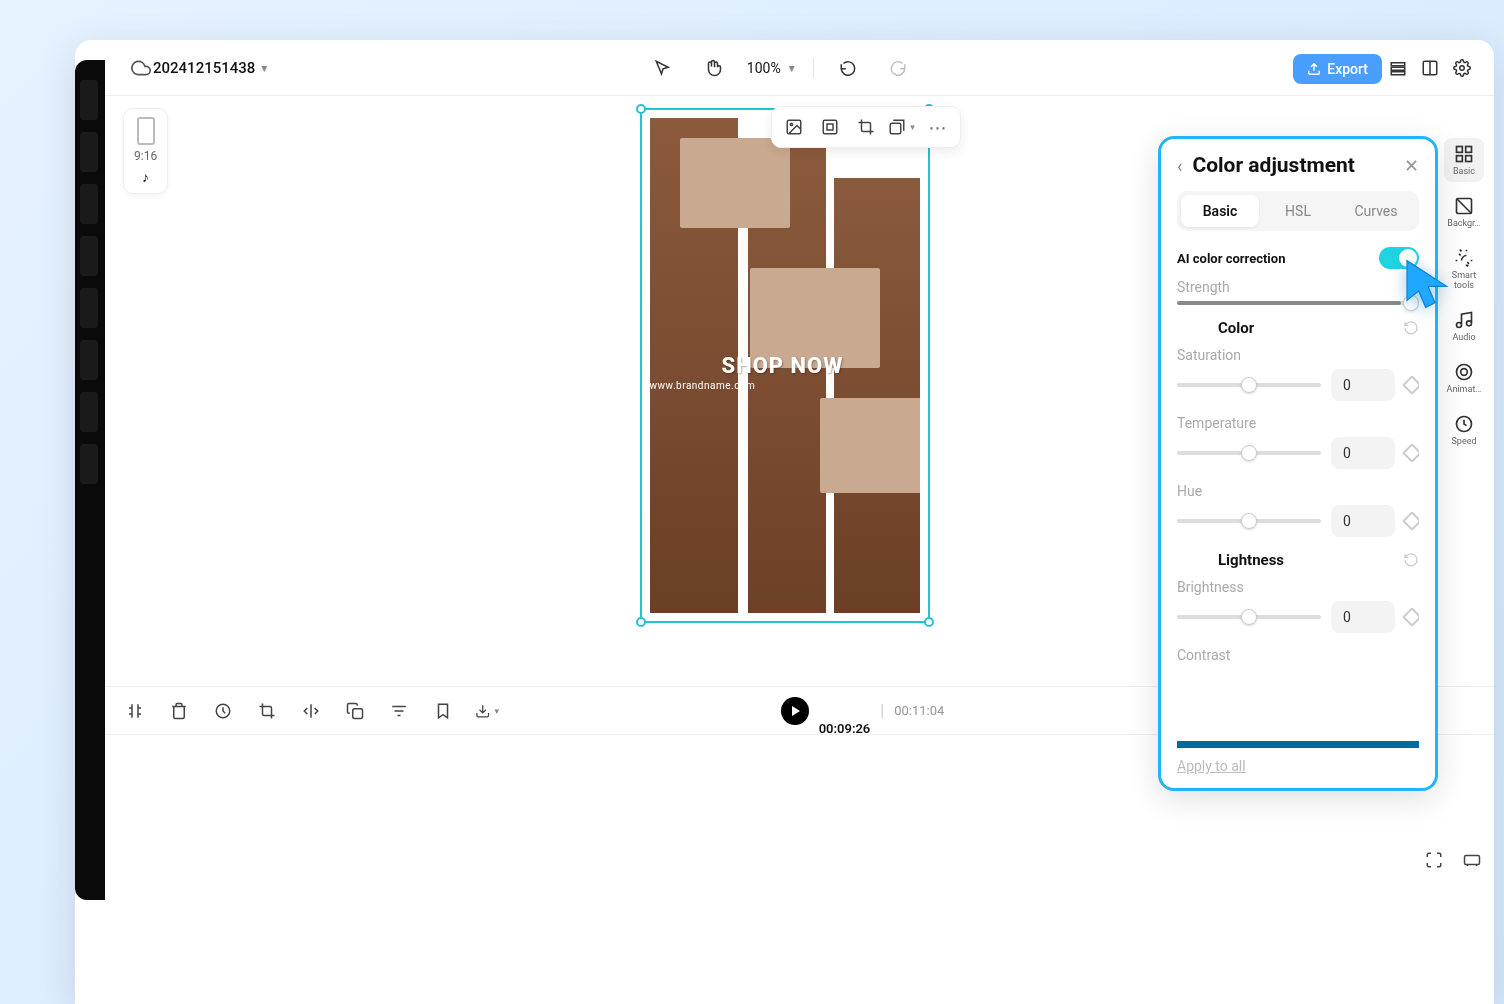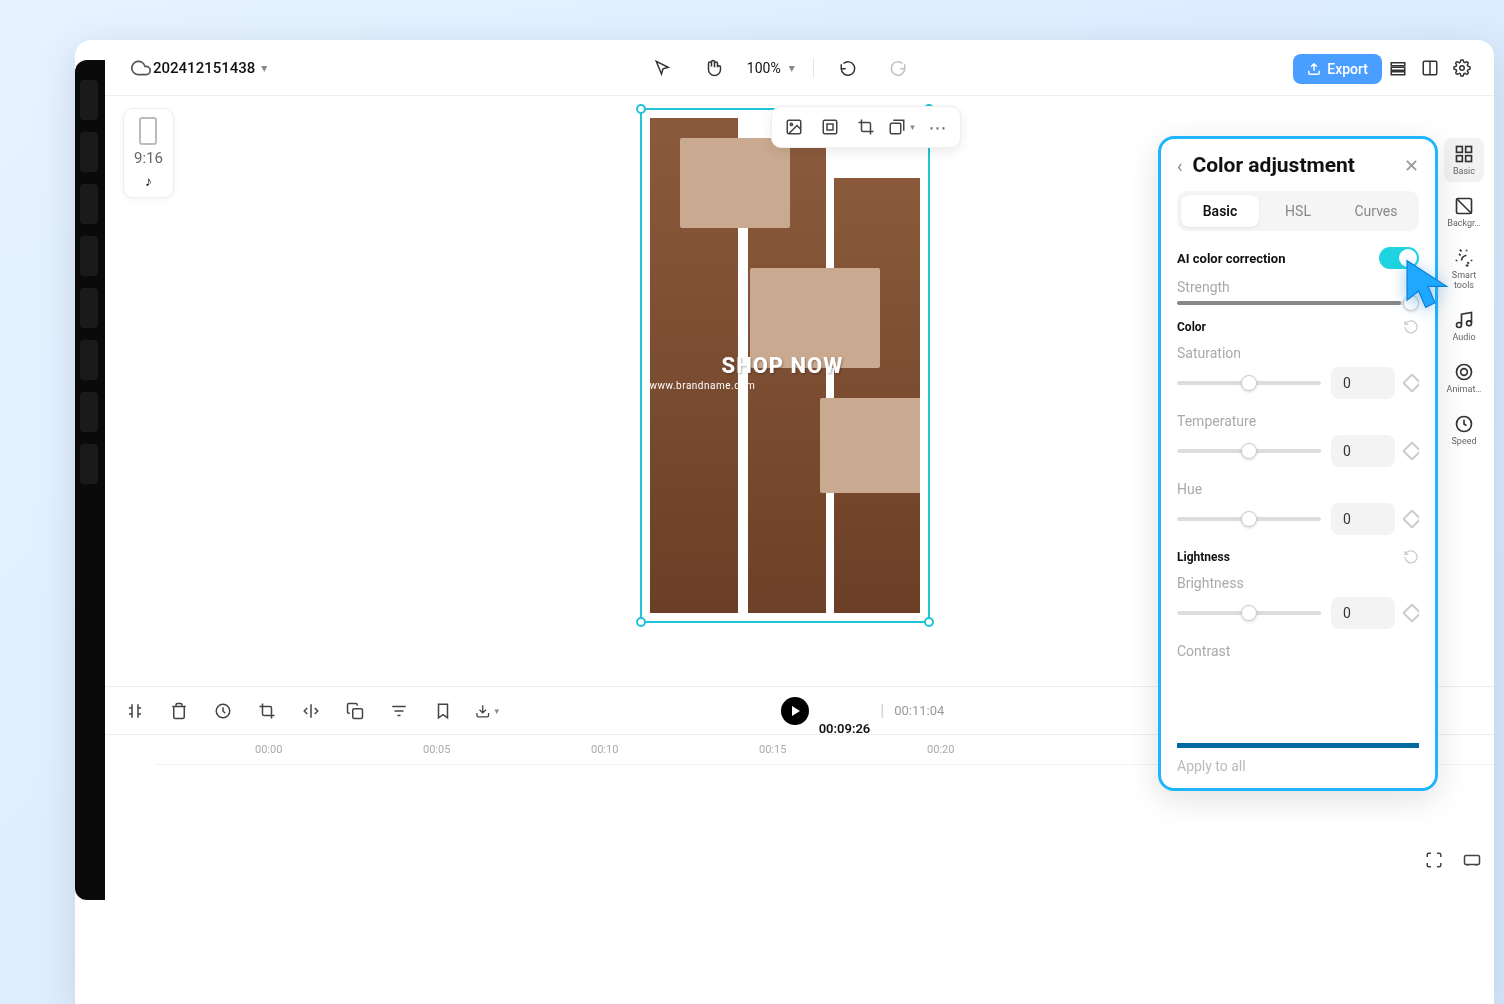--- a/index.html
+++ b/index.html
@@ -17,21 +17,21 @@
 .tbtn { width: 32px; height: 32px; display: flex; align-items: center; justify-content: center; border-radius: 6px; color: #333; }
 .zoom { font-size: 14px; color: #111; display: flex; align-items: center; gap: 4px; }
 .divider { width: 1px; height: 20px; background: #e5e5e5; }
 .topbar-right { display: flex; align-items: flex-end; }
 .export-btn { background: #4a9eff; color: #fff; padding: 7px 14px; border-radius: 8px; font-size: 14px; font-weight: 500; display: flex; align-items: center; gap: 6px; }
 .icon-btn { width: 32px; height: 32px; display: flex; align-items: center; justify-content: center; border-radius: 6px; color: #333; }
 
 .main-area { position: relative; height: 590px; background: #fff; }
 .ratio-badge { position: absolute; left: 48px; top: 12px; background: #fff; border: 1px solid #eee; border-radius: 10px; padding: 8px 10px; text-align: center; box-shadow: 0 2px 6px rgba(0,0,0,0.05); }
 .ratio-rect { width: 18px; height: 28px; border: 2px solid #bbb; border-radius: 3px; margin: 0 auto 4px; }
-.ratio-text { font-size: 15px; color: #666; }
+.ratio-text { font-size: 12px; color: #666; }
 .tiktok-ico { margin-top: 6px; font-size: 14px; }
 
 .canvas-wrap { position: absolute; left: 50%; top: 12px; transform: translateX(-50%); }
 .canvas { width: 290px; height: 515px; background: #fff; position: relative; border: 2px solid #1fc4d6; }
 .handle { position: absolute; width: 10px; height: 10px; background: #fff; border: 2px solid #1fc4d6; border-radius: 50%; }
 .handle.tl { left: -6px; top: -6px; }
 .handle.tr { right: -6px; top: -6px; }
 .handle.bl { left: -6px; bottom: -6px; }
 .handle.br { right: -6px; bottom: -6px; }
 .canvas-img { position: absolute; inset: 8px; background: #fff; overflow: hidden; }
@@ -94,25 +94,25 @@
 .cursor-arrow svg { width: 56px; height: 56px; filter: drop-shadow(0 3px 8px rgba(0,120,200,0.4)); }
 .sub-label { font-size: 14px; color: #aaa; margin-bottom: 6px; }
 .slider-row { display: flex; align-items: center; gap: 10px; margin-bottom: 14px; }
 .slider { flex: 1; height: 4px; background: #ddd; border-radius: 2px; position: relative; }
 .slider-fill { position: absolute; left: 0; top: 0; bottom: 0; background: #888; border-radius: 2px; }
 .slider-fill.full { right: 18px; }
 .slider-knob { position: absolute; top: -6px; width: 16px; height: 16px; background: #fff; border: 1px solid #ccc; border-radius: 50%; box-shadow: 0 1px 3px rgba(0,0,0,0.15); }
 .val-box { width: 64px; height: 32px; background: #f3f3f3; border-radius: 8px; display: flex; align-items: center; padding-left: 12px; font-size: 14px; color: #333; }
 .keyframe { width: 14px; height: 14px; border: 2px solid #ccc; transform: rotate(45deg); border-radius: 2px; }
 .section-head { display: flex; align-items: center; justify-content: space-between; margin: 8px 0 10px; }
-.section-title { font-size: 12px; font-weight: 700; color: #111; }
+.section-title { font-size: 15px; font-weight: 700; color: #111; margin-left: 41px; }
 .reset-ico { width: 16px; height: 16px; color: #ccc; }
 .param-label { font-size: 14px; color: #aaa; margin-bottom: 6px; }
 .panel-body { flex: 1; overflow: hidden; }
-.apply-all { font-size: 14px; color: #bbb; padding-top: 10px; border-top: 5px solid #0369a1; margin-top: auto; }
+.apply-all { font-size: 14px; color: #bbb; padding-top: 10px; border-top: 7px solid #0369a1; margin-top: auto; text-decoration: underline; }
 
 .rail-bottom { position: absolute; right: 8px; bottom: 130px; display: flex; gap: 10px; }
 .rb-btn { width: 28px; height: 28px; color: #444; display:flex; align-items:center; justify-content:center; }
 
 svg { display: block; }
 </style>
 </head>
 <body>
 
 <div class="dark-strip"></div>
@@ -305,27 +305,20 @@
           <div class="play-tri"></div>
         </div>
       <span class="timecode">00:09:26</span>
       <span style="color:#ccc">|</span>
       <span class="timecode-total">00:11:04</span>
     </div>
     <div style="width:220px"></div>
   </div>
 
   <div class="timeline">
-    <div class="ruler">
-      <span class="ruler-mark" style="left:100px">00:00</span>
-      <span class="ruler-mark" style="left:268px">00:05</span>
-      <span class="ruler-mark" style="left:436px">00:10</span>
-      <span class="ruler-mark" style="left:604px">00:15</span>
-      <span class="ruler-mark" style="left:772px">00:20</span>
-    </div>
   </div>
 
   <div class="right-rail">
     <div class="rail-item active">
       <div class="rail-icon">
           <svg viewBox="0 0 24 24" fill="none" stroke="currentColor" stroke-width="2">
             <rect x="3" y="3" width="7" height="7"></rect>
             <rect x="14" y="3" width="7" height="7"></rect>
             <rect x="3" y="14" width="7" height="7"></rect>
             <rect x="14" y="14" width="7" height="7"></rect>

